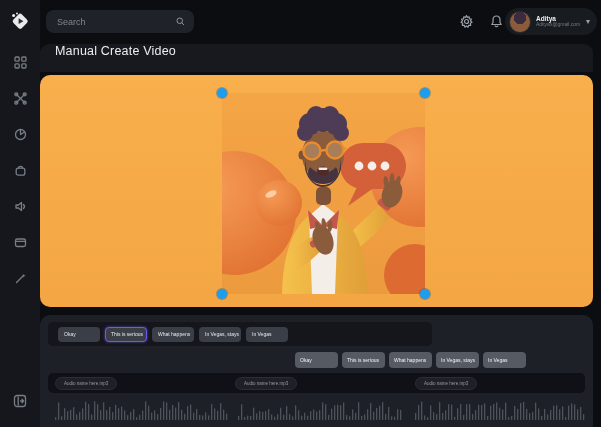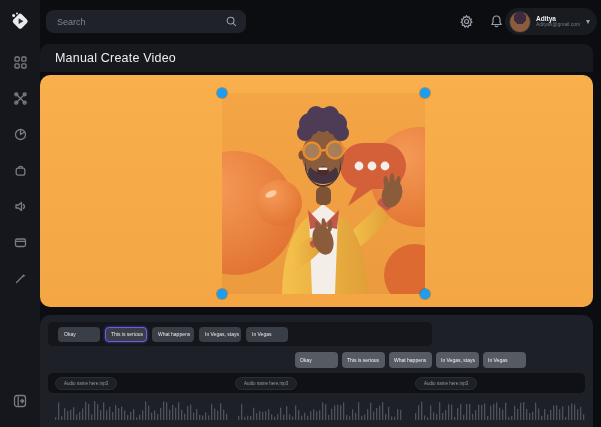--- a/index.html
+++ b/index.html
@@ -9,33 +9,33 @@
     -webkit-font-smoothing:antialiased;
   }
   
   .sidebar{position:absolute;left:0;top:0;width:40px;height:427px;background:#15171c;display:flex;flex-direction:column;align-items:center;}
   .logo{margin-top:8px;width:26px;height:26px;display:flex;align-items:center;justify-content:center;cursor:pointer;}
   .nav{margin-top:16px;display:flex;flex-direction:column;align-items:center;gap:12px;}
   .nav-item{width:24px;height:24px;display:flex;align-items:center;justify-content:center;border-radius:6px;cursor:pointer;}
   .nav-item svg{stroke:#777d86;fill:none;stroke-width:1.3;stroke-linecap:round;stroke-linejoin:round;}
   .sidebar-bottom{position:absolute;left:0;bottom:14px;width:40px;display:flex;justify-content:center;}
   
-  .searchbar{position:absolute;left:46px;top:10px;width:200px;height:23px;background:#1f2228;border-radius:8px;display:flex;align-items:center;padding:0 9px;box-sizing:border-box;}
+  .searchbar{position:absolute;left:46px;top:10px;width:148px;height:23px;background:#1f2228;border-radius:8px;display:flex;align-items:center;padding:0 9px;box-sizing:border-box;}
   .searchbar input{flex:1;background:transparent;border:none;outline:none;color:#c8ccd2;font-size:9px;font-family:"Liberation Sans",sans-serif;}
   .searchbar input::placeholder{color:#81868e;}
   .top-icon{position:absolute;top:14px;width:16px;height:16px;cursor:pointer;}
   .top-icon svg{stroke:#9aa0a8;fill:none;stroke-width:1.2;stroke-linecap:round;stroke-linejoin:round;}
   .user-chip{position:absolute;left:505px;top:8px;width:92px;height:27px;background:#181b20;border-radius:14px;display:flex;align-items:center;padding:0 7px 0 4px;box-sizing:border-box;cursor:pointer;}
   .avatar{width:20px;height:20px;border-radius:50%;background:radial-gradient(circle at 50% 30%,#3c2b3f 0 36%,#8a5c3c 37% 100%);border:1px solid #2a2e34;flex-shrink:0;}
   .user-meta{margin-left:5px;line-height:1.15;min-width:0;flex:1;}
   .user-name{color:#eef0f2;font-size:6.5px;font-weight:bold;}
   .user-email{color:#757b84;font-size:5px;white-space:nowrap;overflow:hidden;text-overflow:ellipsis;}
   .chev{color:#9aa0a8;font-size:8px;margin-left:3px;}
   
-  .title-panel{position:absolute;left:40px;top:44px;width:553px;height:28px;background:#17191e;border-radius:9px 9px 0 0;display:flex;align-items:center;}
+  .title-panel{position:absolute;left:40px;top:44px;width:553px;height:28px;background:#17191e;border-radius:9px 9px 0 0;display:flex;align-items:flex-start;}
   .page-title{color:#eceef0;font-size:12.5px;margin-left:15px;letter-spacing:.2px;}
   
   .canvas{position:absolute;left:40px;top:75px;width:553px;height:232px;border-radius:10px;background:linear-gradient(180deg,#F8AF4C,#F4A644);overflow:hidden;cursor:default;}
   .sel-image{position:absolute;left:182px;top:18px;width:203px;height:201px;cursor:move;}
   .handle{position:absolute;width:10px;height:10px;border-radius:50%;background:#1b9df0;box-shadow:0 0 0 1px rgba(10,90,150,.35);cursor:nwse-resize;z-index:5;}
   
   .timeline{position:absolute;left:40px;top:315px;width:553px;height:112px;background:#1d2026;border-radius:10px 10px 0 0;}
   .track1{position:absolute;left:8px;top:7px;width:384px;height:24px;background:#14161b;border-radius:5px;display:flex;align-items:center;padding-left:10px;box-sizing:border-box;gap:5px;}
   .chip{height:15px;width:42px;box-sizing:border-box;border-radius:4px;background:#3a3e46;color:#e8eaec;font-size:5px;display:flex;align-items:center;padding:0 5px;overflow:hidden;white-space:nowrap;cursor:pointer;border:1px solid transparent;}
   .chip.selected{border-color:#6e5ae8;box-shadow:0 0 3px rgba(110,90,232,.7);}

